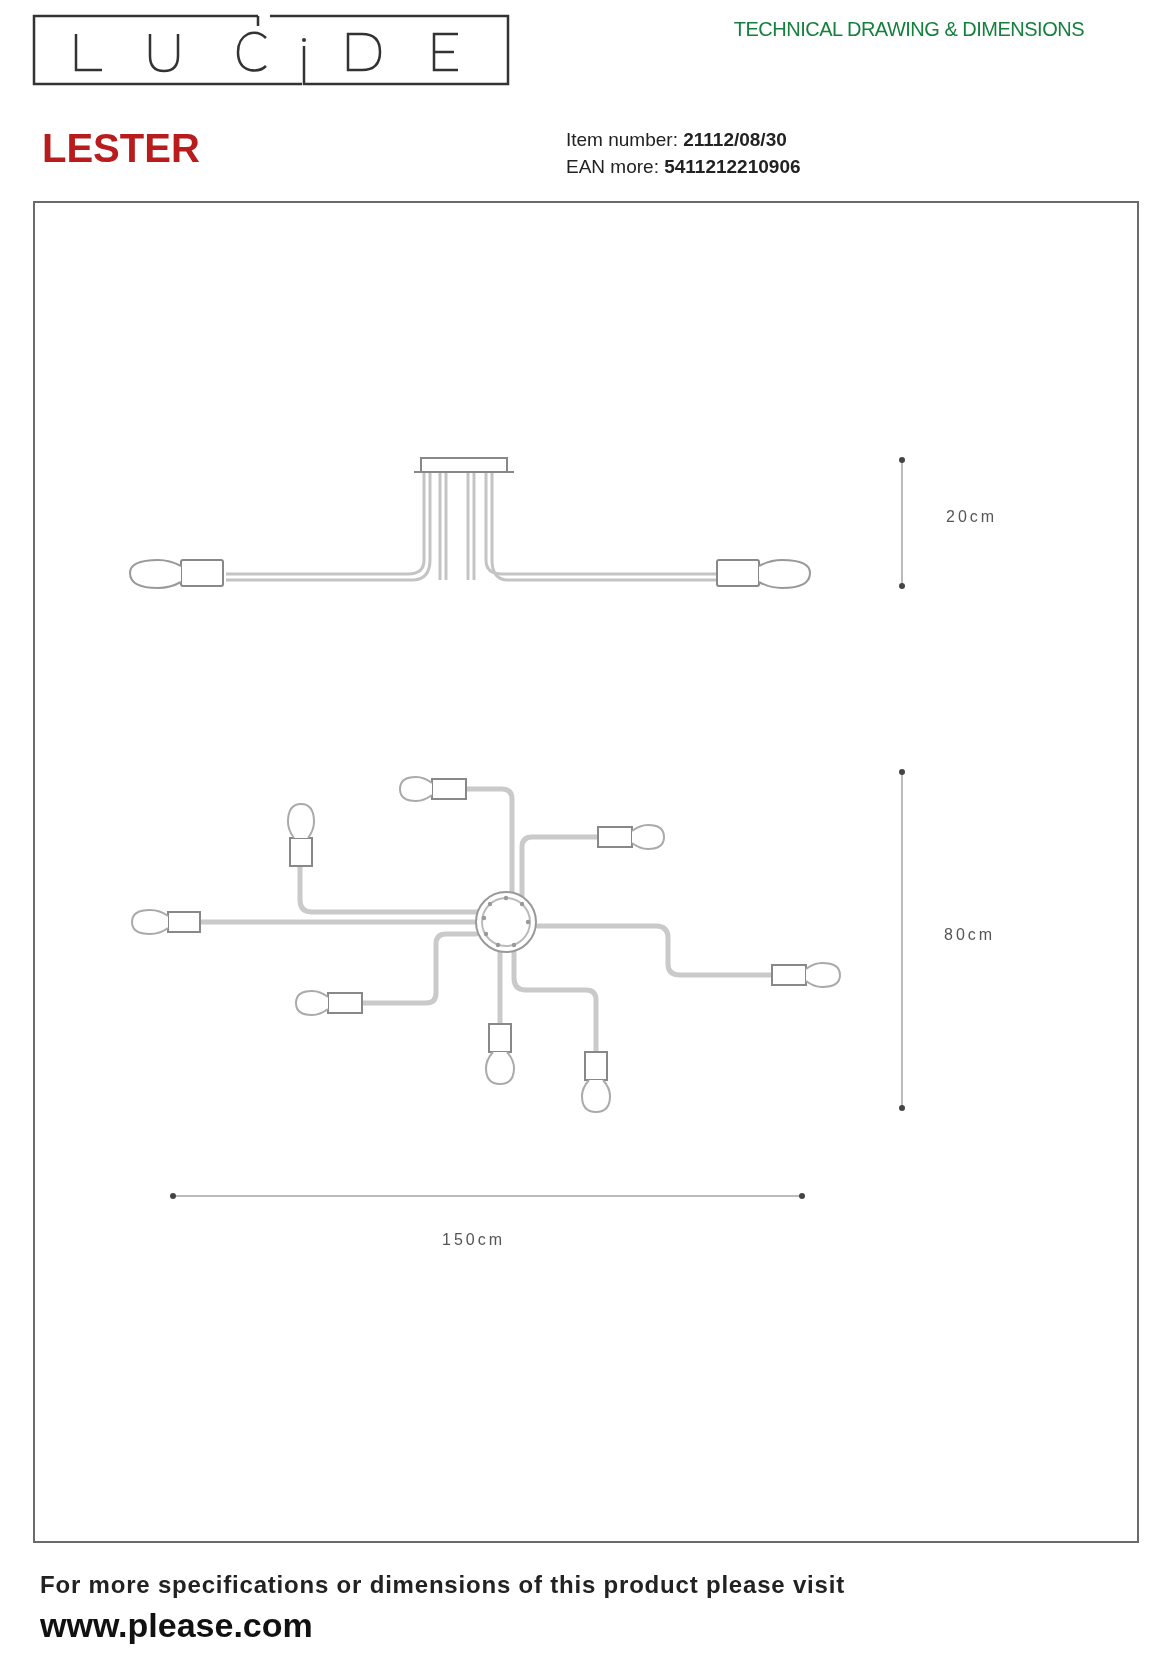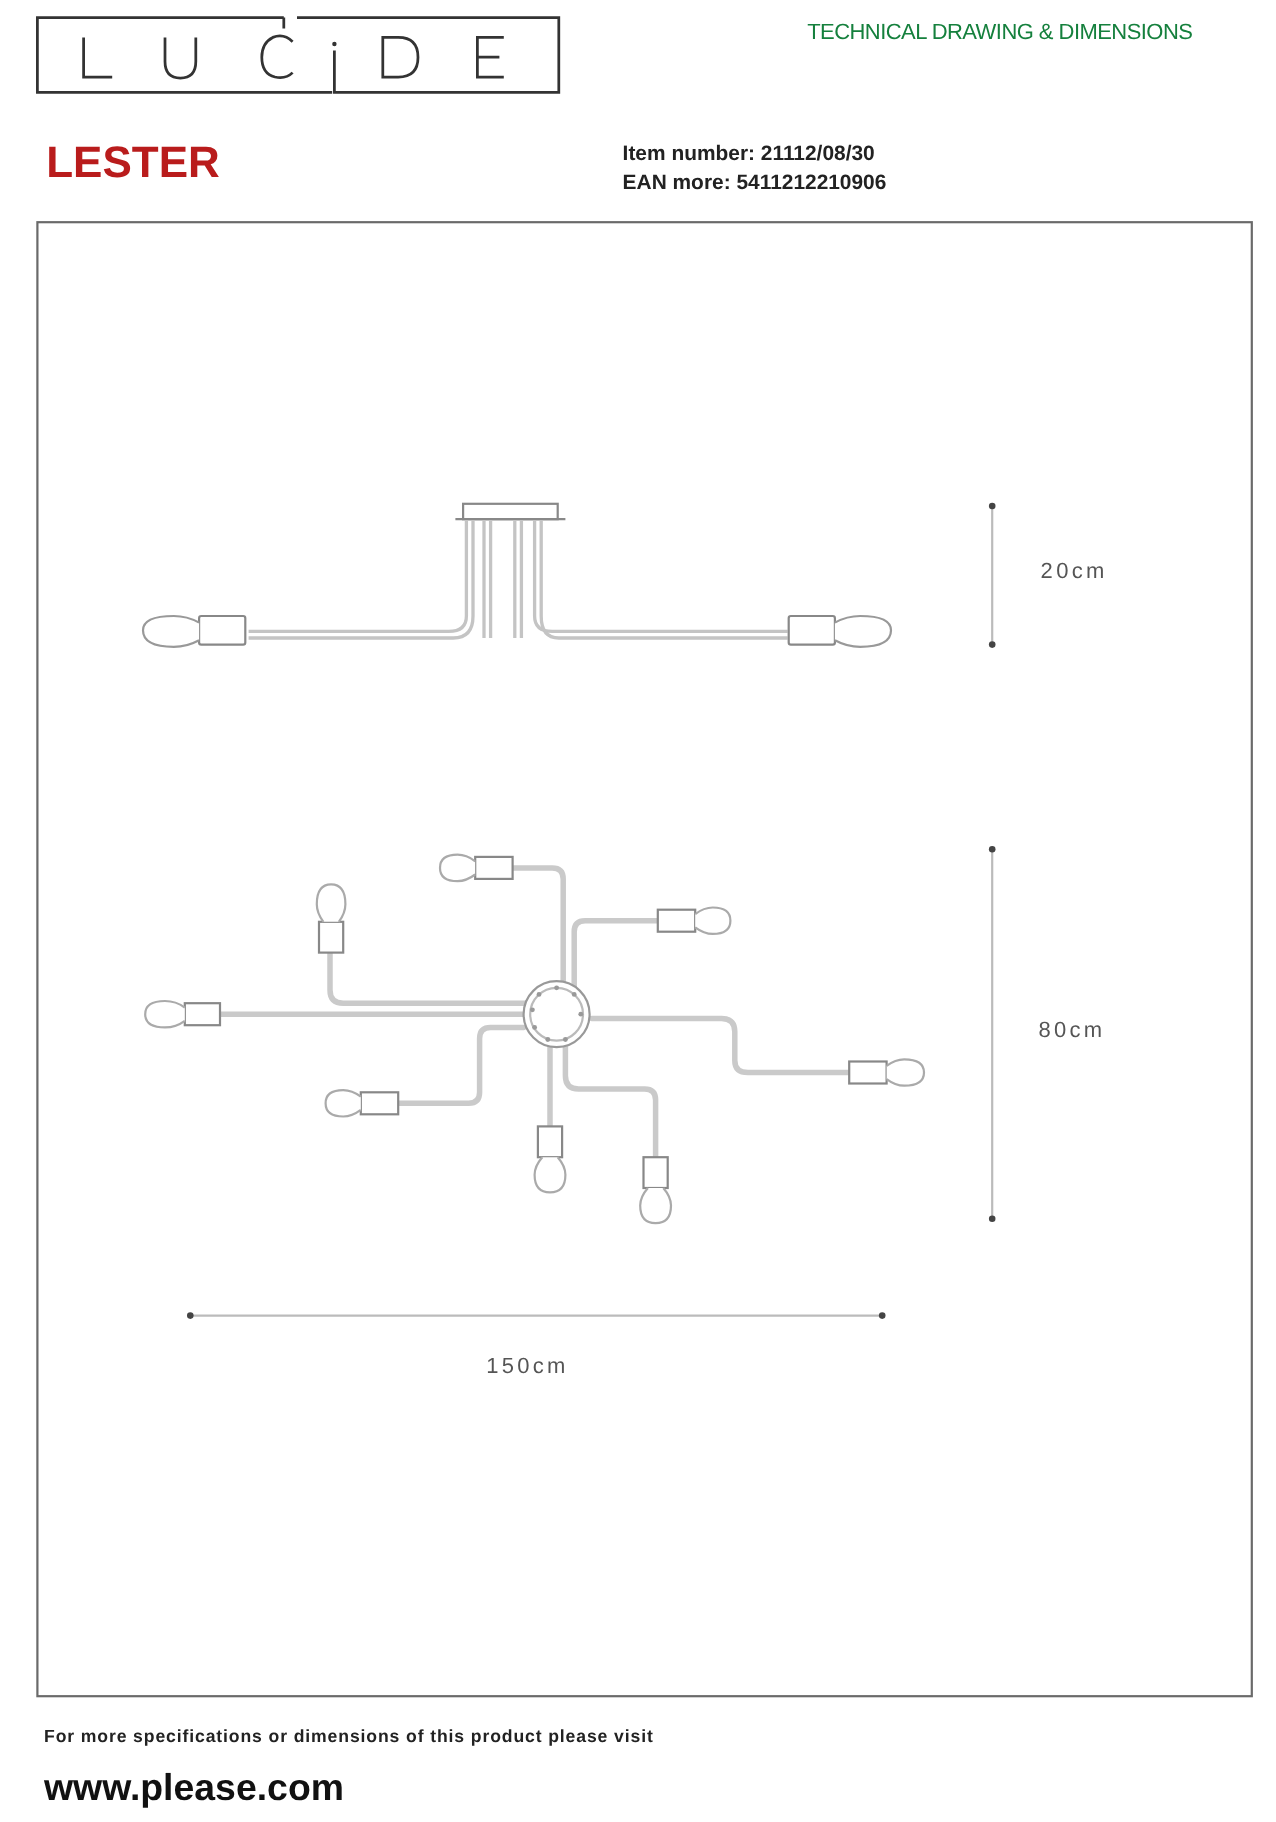--- a/index.html
+++ b/index.html
@@ -3,27 +3,27 @@
 <meta charset="utf-8">
 <style>
   html, body { margin:0; padding:0; background:#ffffff; }
   body { width:1160px; height:1656px; position:relative; overflow:hidden; font-family:"Liberation Sans", sans-serif; color:#111; }
   .abs { position:absolute; }
   .logo { left:32px; top:12px; width:478px; height:80px; }
   .logo svg { width:100%; height:100%; }
   .doc-type { right:76px; top:18px; font-size:20px; color:#15803d; letter-spacing:-0.5px; }
   .product-name { left:42px; top:126px; font-size:40px; font-weight:bold; letter-spacing:0px; color:#b91c1c; }
   .meta { left:566px; top:126px; font-size:19px; line-height:27px; color:#222; }
-  .meta b { font-weight:bold; }
+  .meta b { font-weight:normal; }
   .meta .val { font-weight:bold; }
   .meta .val.bold { font-weight:bold; }
   .frame { left:33px; top:201px; width:1106px; height:1342px; border:2px solid #6a6a6a; box-sizing:border-box; }
   .drawing { left:33px; top:201px; width:1106px; height:1342px; }
-  .dim-label { font-size:20px; color:#555; letter-spacing:3px; }
-  .footer-line1 { left:40px; top:1571px; font-size:16px; font-weight:bold; color:#222; letter-spacing:0.8px; }
+  .dim-label { font-size:16px; color:#555; letter-spacing:3px; }
+  .footer-line1 { left:40px; top:1571px; font-size:24px; font-weight:bold; color:#222; letter-spacing:0.8px; }
   .footer-url { left:40px; top:1606px; font-size:34px; font-weight:bold; color:#111; }
 </style>
 </head>
 <body>
 
 <div class="abs logo">
   <svg viewBox="0 0 478 80" xmlns="http://www.w3.org/2000/svg">
     <g fill="none" stroke="#333" stroke-width="2.5">
 
       <polyline points="226,4 2,4 2,72 270,72"></polyline>

